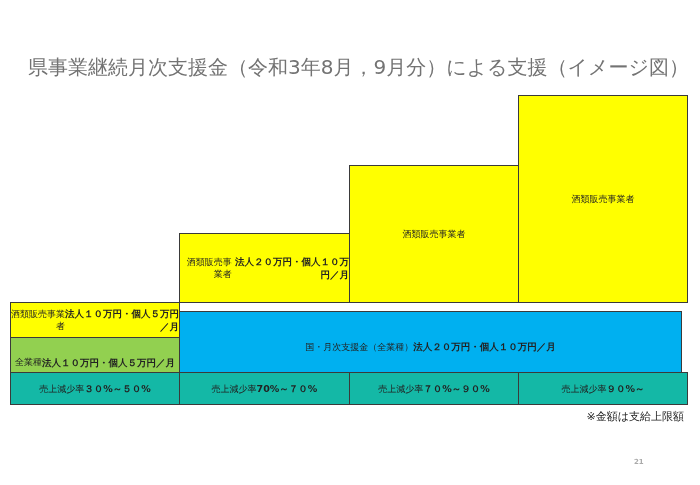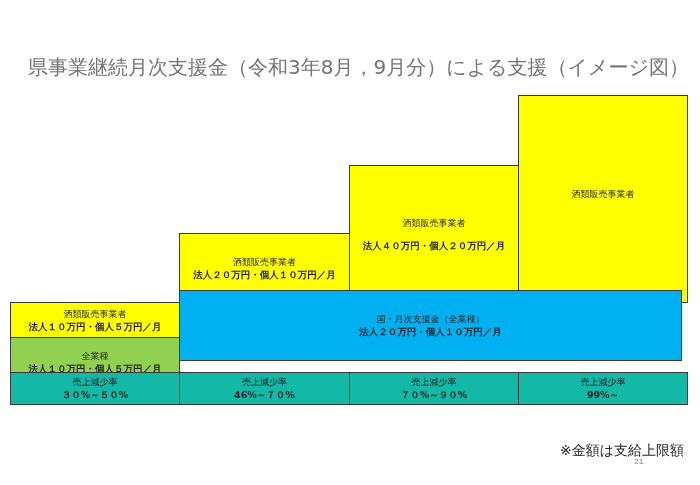--- a/index.html
+++ b/index.html
@@ -1,77 +1,76 @@
 <!DOCTYPE html>
 <html><head>
   <meta charset="utf-8">
   <style>
     html, body { margin: 0; padding: 0; background: #ffffff; }
     body { width: 700px; height: 485px; position: relative; overflow: hidden;
       font-family: "DejaVu Sans", "Liberation Sans", sans-serif; color: #222; }
     .title { position: absolute; left: 28px; top: 54px; font-size: 20px; color: #737373; letter-spacing: 0px; white-space: nowrap; }
     .box { position: absolute; box-sizing: border-box; border: 1px solid #3a3a3a;
-      display: flex; flex-direction: column; align-items: center; justify-content: center; text-align: left; }
+      display: flex; flex-direction: row; align-items: center; justify-content: center; text-align: right; }
     .yellow { background: #ffff00; }
     .blue { background: #00b0f0; }
     .green { background: #92d050; }
     .white { background: #14b8a6; }
     .l1 { font-size: 9px; line-height: 12px; color: #222; }
     .l2 { font-size: 9.5px; line-height: 13px; color: #222; font-weight: bold; }
     .gap { height: 10px; }
-    .note { position: absolute; right: 16px; top: 409px; font-size: 14px; color: #222; margin-top: 33px; }
+    .note { position: absolute; right: 16px; top: 409px; font-size: 11px; color: #222; }
     .pagenum { position: absolute; left: 634px; top: 458px; font-size: 7px; color: #aaa; font-weight: bold; }
   </style>
 </head>
 <body>
 
 <div class="title">県事業継続月次支援金（令和3年8月，9月分）による支援（イメージ図）</div>
 
 <div class="box yellow" style="left:518px; top:95px; width:170px; height:208px;">
   <div class="l1">酒類販売事業者</div>
   <div class="gap"></div>
 </div>
 
 <div class="box yellow" style="left:349px; top:165px; width:170px; height:138px;">
   <div class="l1">酒類販売事業者</div>
   <div class="gap"></div>
-  <div class="l2">法人４０万円・個人２０万円／月</div>
 </div>
 
 <div class="box yellow" style="left:179px; top:233px; width:171px; height:70px;">
   <div class="l1">酒類販売事業者</div>
   <div class="l2">法人２０万円・個人１０万円／月</div>
 </div>
 
 <div class="box yellow" style="left:10px; top:302px; width:170px; height:36px;">
   <div class="l1">酒類販売事業者</div>
   <div class="l2">法人１０万円・個人５万円／月</div>
 </div>
 
 <div class="box green" style="left:10px; top:337px; width:170px; height:50px;">
   <div class="l1">全業種</div>
   <div class="l2">法人１０万円・個人５万円／月</div>
 </div>
 
-<div class="box blue" style="left:179px; top:290px; width:503px; height:71px;">
+<div class="box blue" style="left:179px; top:311px; width:503px; height:71px;">
   <div class="l1">国・月次支援金（全業種）</div>
   <div class="l2">法人２０万円・個人１０万円／月</div>
 </div>
 
 <div class="box white" style="left:10px; top:372px; width:170px; height:33px;">
   <div class="l1">売上減少率</div>
   <div class="l2">３０%～５０%</div>
 </div>
 <div class="box white" style="left:179px; top:372px; width:171px; height:33px;">
   <div class="l1">売上減少率</div>
-  <div class="l2">46%～７０%</div>
+  <div class="l2">70%～７０%</div>
 </div>
 <div class="box white" style="left:349px; top:372px; width:170px; height:33px;">
   <div class="l1">売上減少率</div>
   <div class="l2">７０%～９０%</div>
 </div>
 <div class="box white" style="left:518px; top:372px; width:170px; height:33px;">
   <div class="l1">売上減少率</div>
-  <div class="l2">99%～</div>
+  <div class="l2">９０%～</div>
 </div>
 
 <div class="note">※金額は支給上限額</div>
 <div class="pagenum">21</div>
 
 </body></html>

